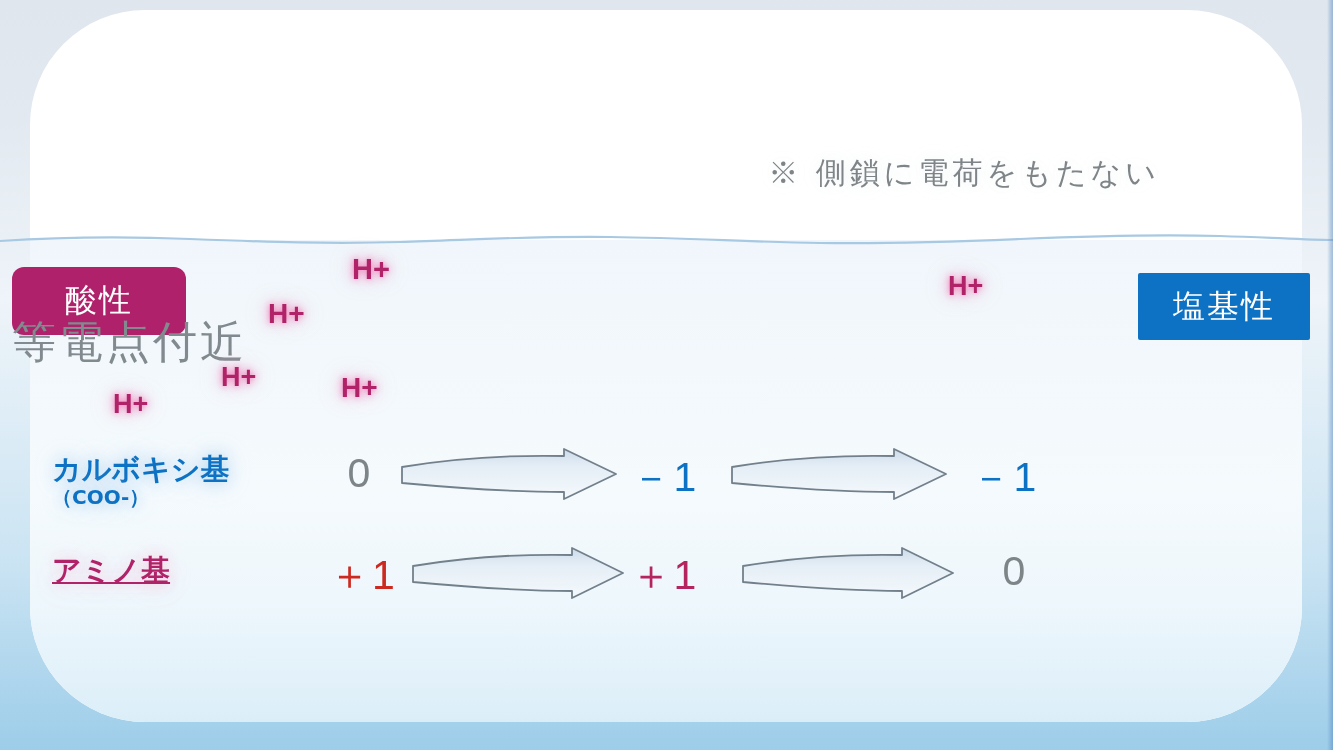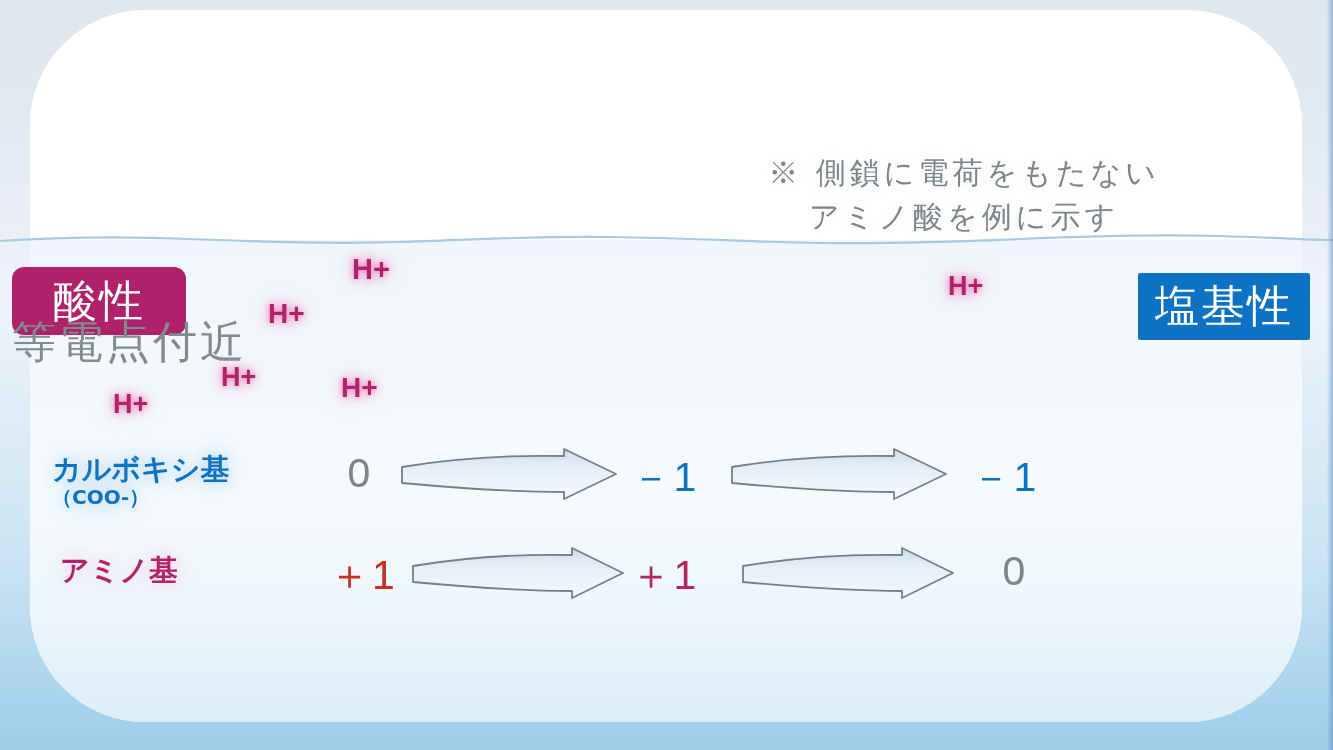--- a/index.html
+++ b/index.html
@@ -78,21 +78,21 @@
     pointer-events: none;
   }
 
   
   .badge {
     position: absolute;
     display: flex;
     align-items: center;
     justify-content: center;
     color: #ffffff;
-    font-size: 44px;
+    font-size: 32px;
     letter-spacing: 2px;
     border-radius: 10px;
     font-family: "DejaVu Sans", "Liberation Sans", sans-serif;
     text-align: center;
   }
   #badge-acid {
     left: 12px;
     top: 267px;
     width: 174px;
     height: 68px;
@@ -159,26 +159,27 @@
   }
   #label-carboxy {
     left: 52px;
     top: 452px;
     width: 240px;
     color: #0d72c4;
     font-size: 29px;
     text-shadow: 0 0 14px rgba(176,212,240,.95), 0 0 26px rgba(196,224,245,.8);
   }
   #label-amino {
-    left: 60px;
+    left: 52px;
     top: 553px;
     width: 240px;
     color: #b02368;
     font-size: 29px;
     text-shadow: 0 0 14px rgba(246,205,228,.95), 0 0 26px rgba(249,222,238,.8);
+    text-decoration: underline;
   }
   .row-label .sub {
     display: block;
     font-size: 20px;
     letter-spacing: 0px;
   }
 
   
   .charge {
     position: absolute;
@@ -200,21 +201,20 @@
 <body>
 
 <div id="stage">
 
   <div id="card">
 
     <div id="water"></div>
 
     <div id="note">
       <span class="note-line">※ 側鎖に電荷をもたない</span>
-      <span class="note-line">アミノ酸を例に示す</span>
     </div>
 
   </div>
 
   <svg id="wave" viewBox="0 0 1333 30" preserveAspectRatio="none">
     <path d="M0,19 C 60,15 120,14 190,17 C 270,20 330,22 400,20
              C 470,18 530,14 610,15 C 690,16 750,20 820,21
              C 890,22 950,20 1020,17 C 1090,14 1150,12 1220,14
              C 1280,16 1320,18 1333,18" fill="none" stroke="#a8c9e2" stroke-width="2.2" stroke-linecap="round"></path>
   </svg>

